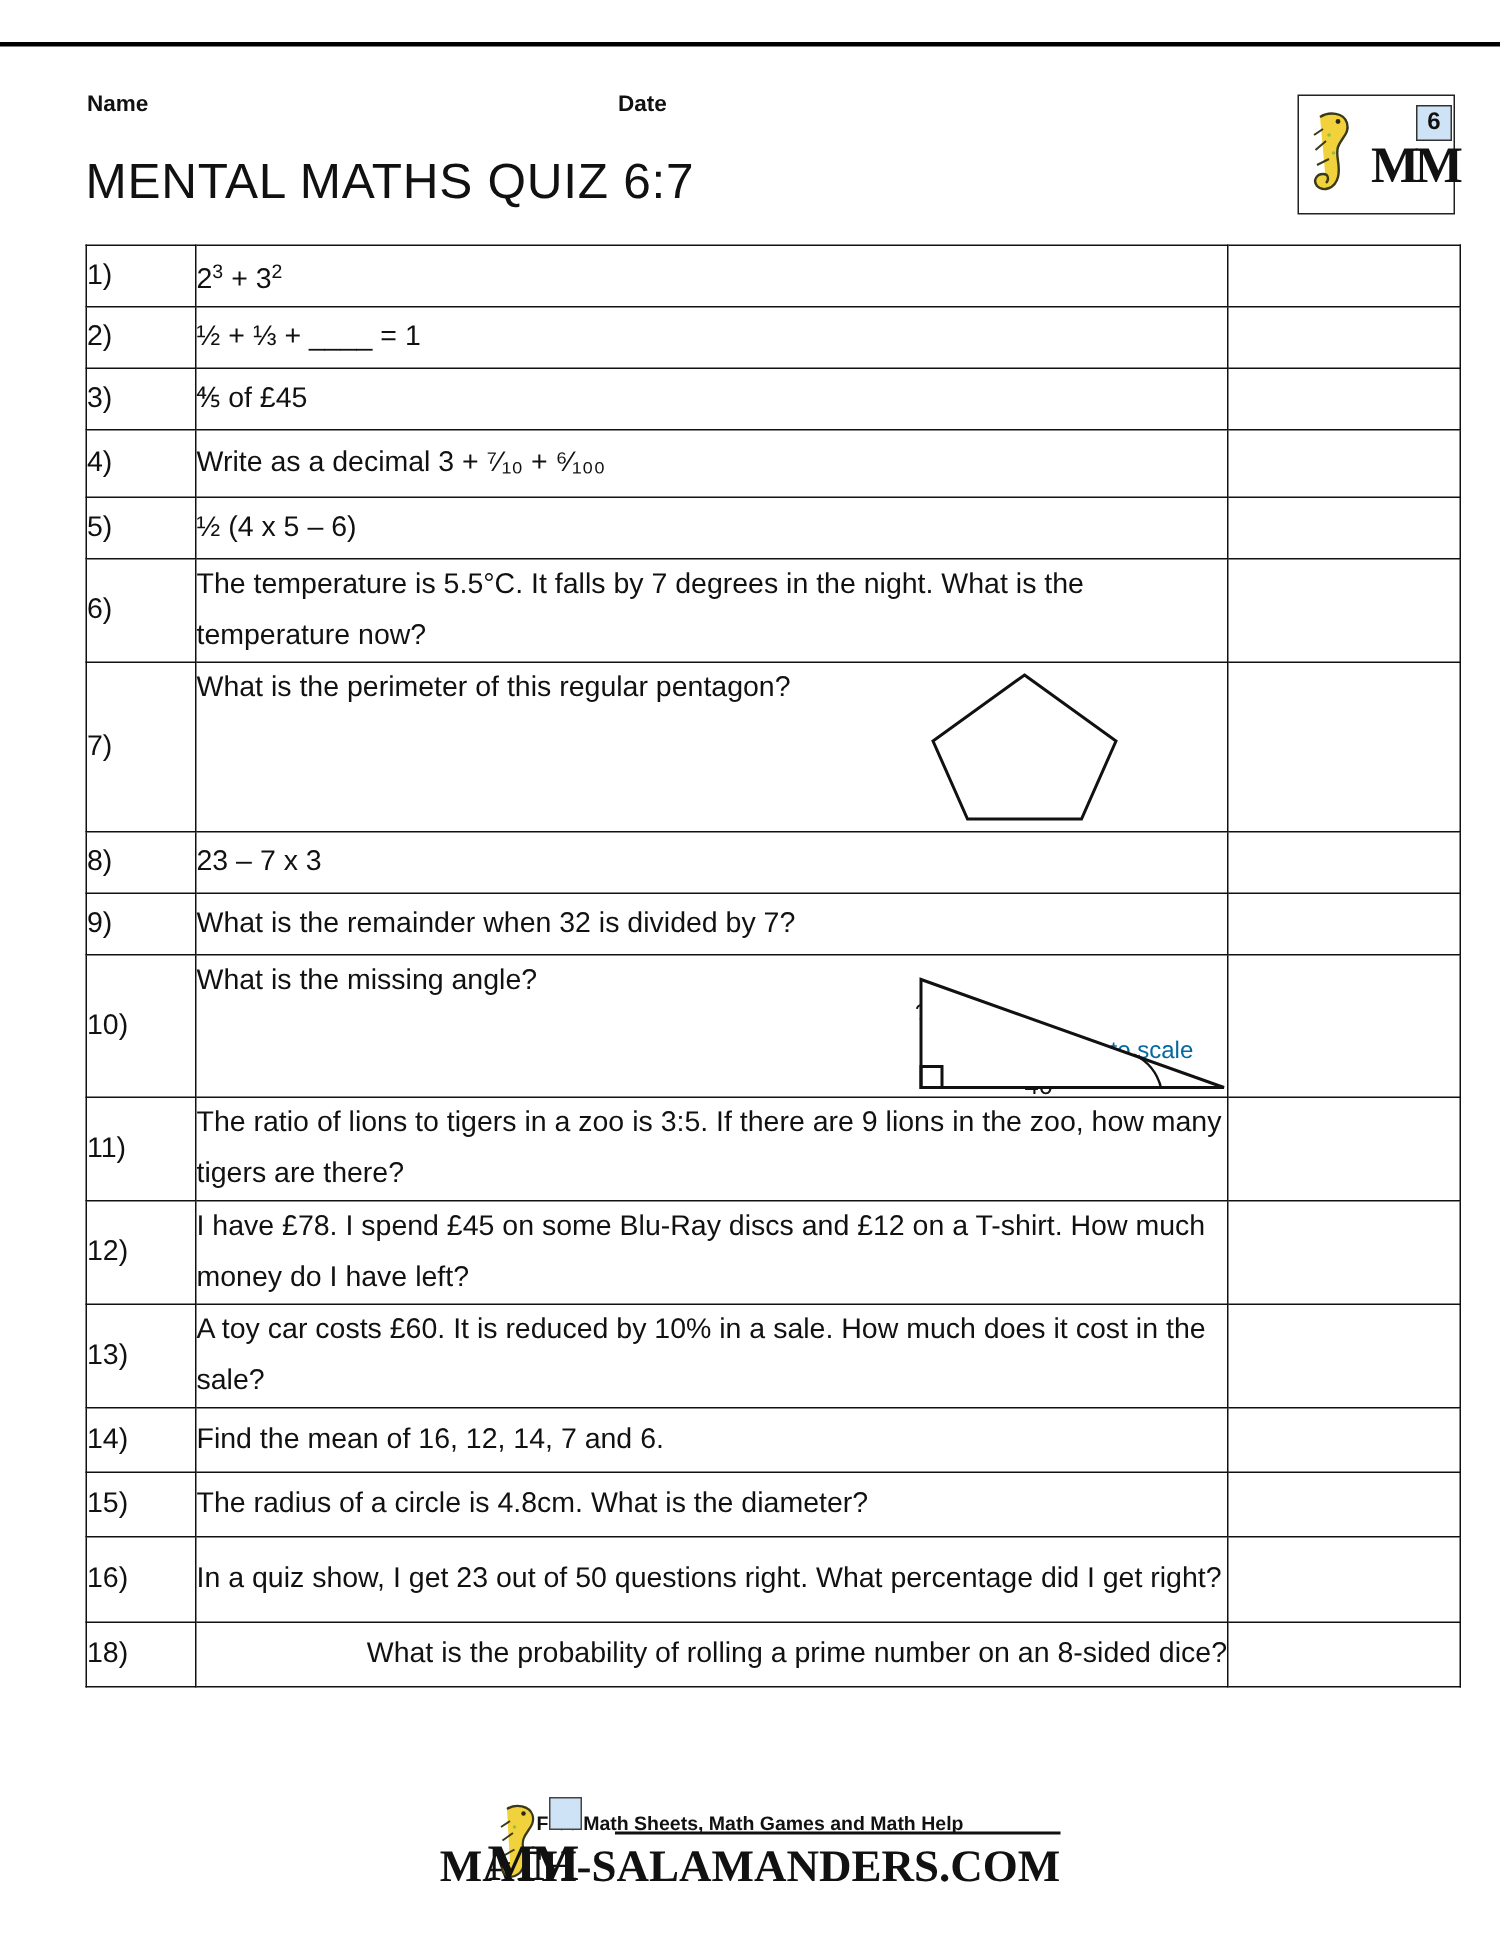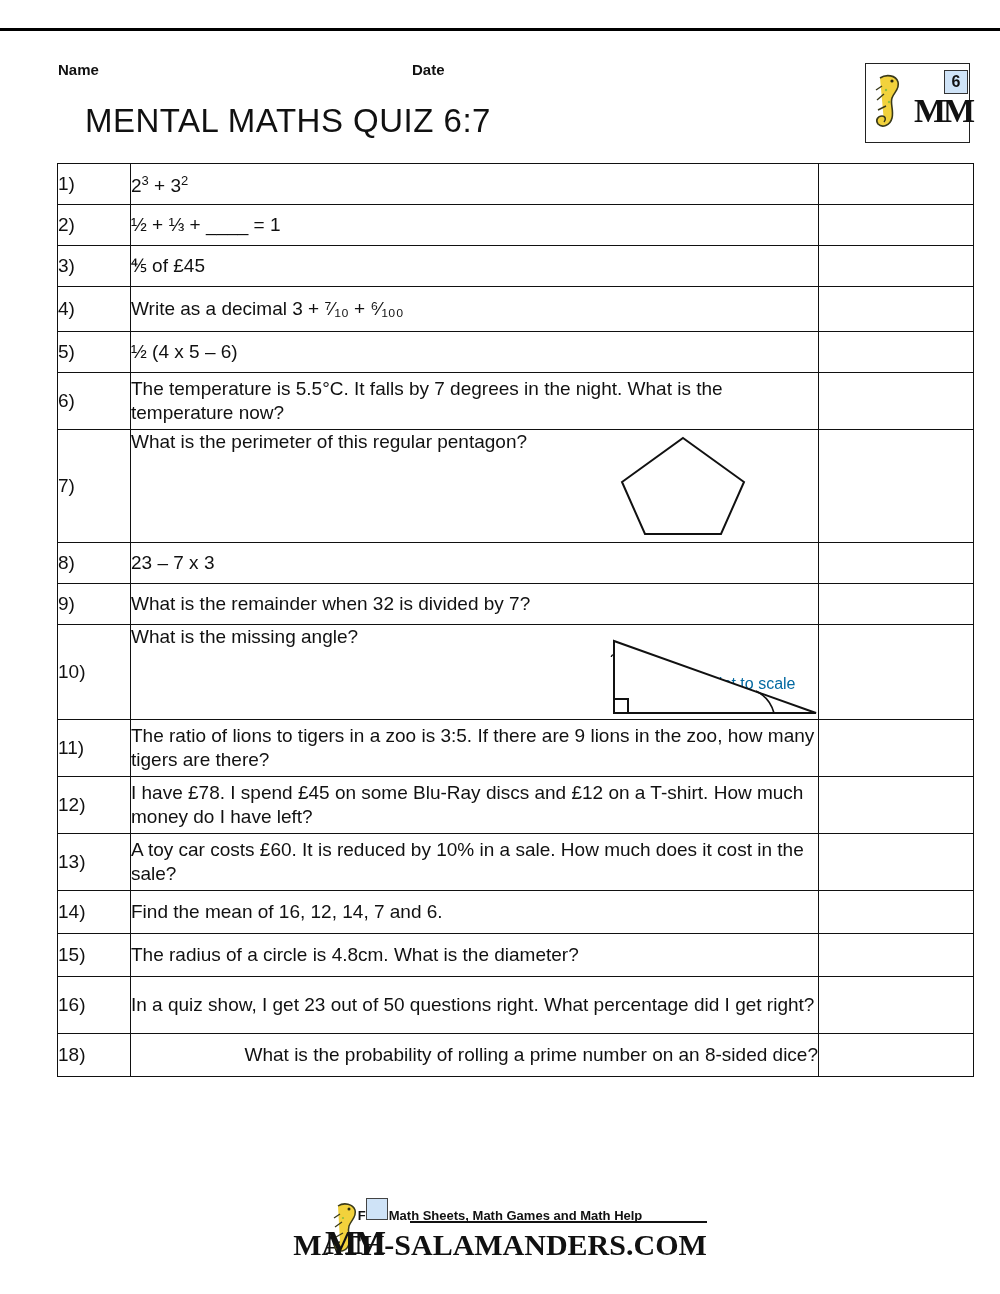--- a/index.html
+++ b/index.html
@@ -34,21 +34,20 @@
   }
   .hdr-name { left: 58px; top: 61px; }
   .hdr-date { left: 412px; top: 61px; }
 
   .title {
     position: absolute;
     left: 57px; top: 102px;
     font-size: 33px;
     letter-spacing: 0.5px;
     color: #111;
-    margin-left: 28px;
   }
 
   
   .logo-box {
     position: absolute;
     left: 865px; top: 63px;
     width: 103px; height: 78px;
     border: 1px solid #222;
     background: #fff;
   }
@@ -97,21 +96,21 @@
     width: 72px;
     text-align: left;
     padding-left: 14px;
     font-size: 19px;
     color: #111;
   }
   td.q {
     width: 687px;
     padding: 7px 10px 7px 20px;
     font-size: 19px;
-    line-height: 24px;
+    line-height: 34px;
     color: #111;
     position: relative;
   }
   td.ans {
     width: 154px;
   }
   .sup { font-size: 13px; vertical-align: super; }
 
   
   .cell-diagram { position: relative; }

